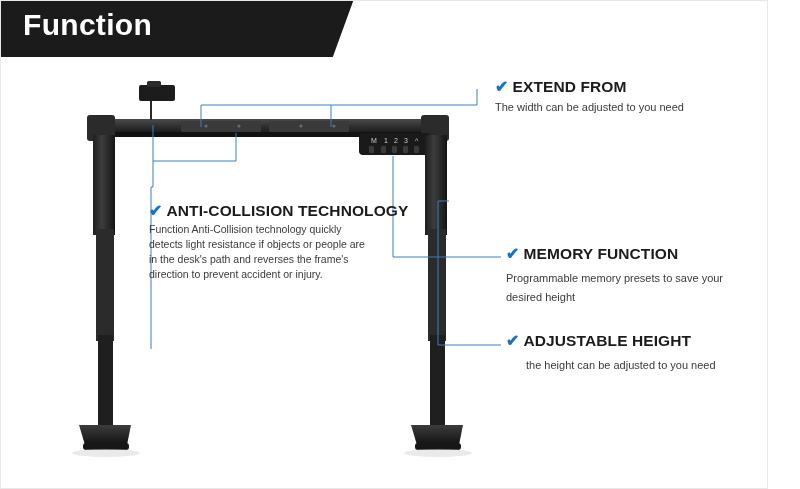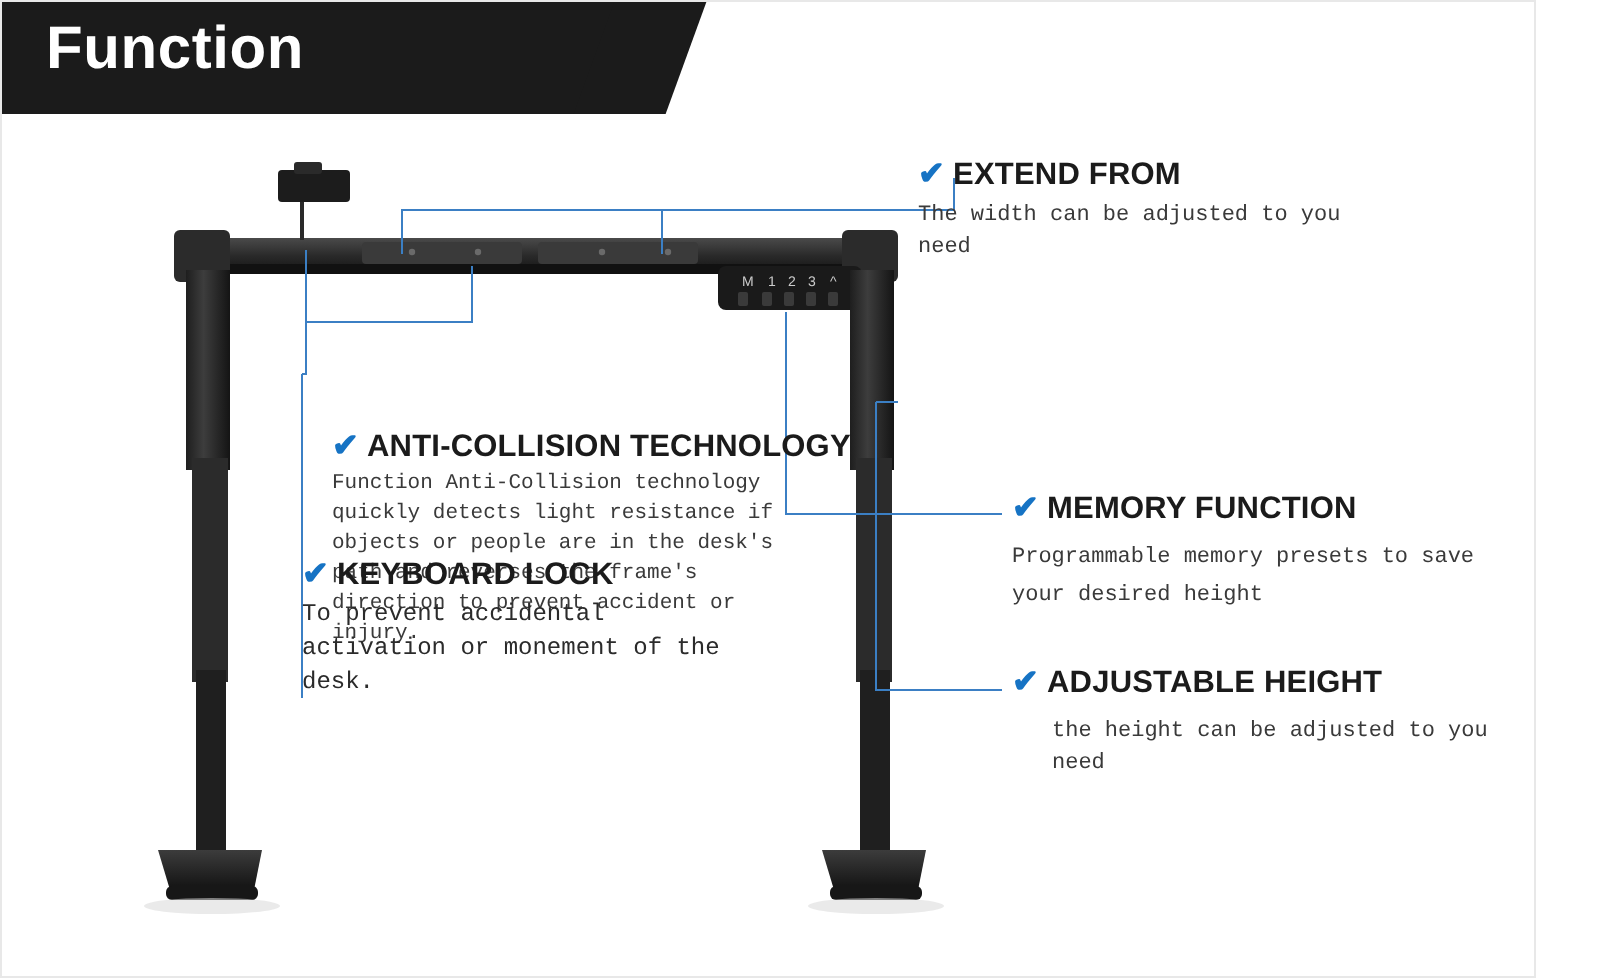--- a/index.html
+++ b/index.html
@@ -85,30 +85,29 @@
     font-size: 16px;
     font-weight: bold;
     margin-right: 4px;
   }
   .note-body {
     font-size: 10.5px;
     color: #3a3a3a;
     line-height: 1.42;
     margin-top: 2px;
     max-width: 222px;
-    font-family: Liberation Mono, monospace;
   }
   .note-body.wide { max-width: 240px; }
   .note-body.big { font-size: 12px; color: #2b2b2b; }
 
   .note-head.lg { font-size: 15.5px; }
 
   
-  #note-extend     { left: 458px; top: 76px; }
-  #note-anticol    { left: 165px; top: 200px; margin-top: 12px; }
+  #note-extend     { left: 494px; top: 76px; }
+  #note-anticol    { left: 148px; top: 200px; }
   #note-keylock    { left: 150px; top: 276px; }
   #note-overheat   { left: 150px; top: 337px; }
   #note-memory     { left: 505px; top: 243px; }
   #note-adjheight  { left: 505px; top: 330px; }
 
   #note-extend .note-body { margin-top: 4px; font-size: 11px; }
   #note-memory .note-body { margin-top: 6px; font-size: 11px; line-height: 1.75; }
   #note-adjheight .note-body { margin-top: 8px; font-size: 11px; padding-left: 20px; }
 </style>
 </head>
@@ -212,26 +211,20 @@
     <div class="note-body wide">The width can be adjusted to you need</div>
   </div>
 
   <div class="note" id="note-anticol">
     <div class="note-head lg">
       <span class="tick">✔</span><span>ANTI-COLLISION TECHNOLOGY</span>
     </div>
     <div class="note-body">Function Anti-Collision technology quickly detects light resistance if objects or people are in the desk's path and reverses the frame's direction to prevent accident or injury.</div>
   </div>
 
-  <div class="note" id="note-keylock">
-    <div class="note-head lg">
-      <span class="tick">✔</span><span>KEYBOARD LOCK</span>
-    </div>
-    <div class="note-body big">To prevent accidental activation or monement of the desk.</div>
-  </div>
 
 
   <div class="note" id="note-adjheight">
     <div class="note-head lg">
       <span class="tick">✔</span><span>ADJUSTABLE HEIGHT</span>
     </div>
     <div class="note-body wide">the height can be adjusted to you need</div>
   </div>
 
   <div class="note" id="note-memory">

